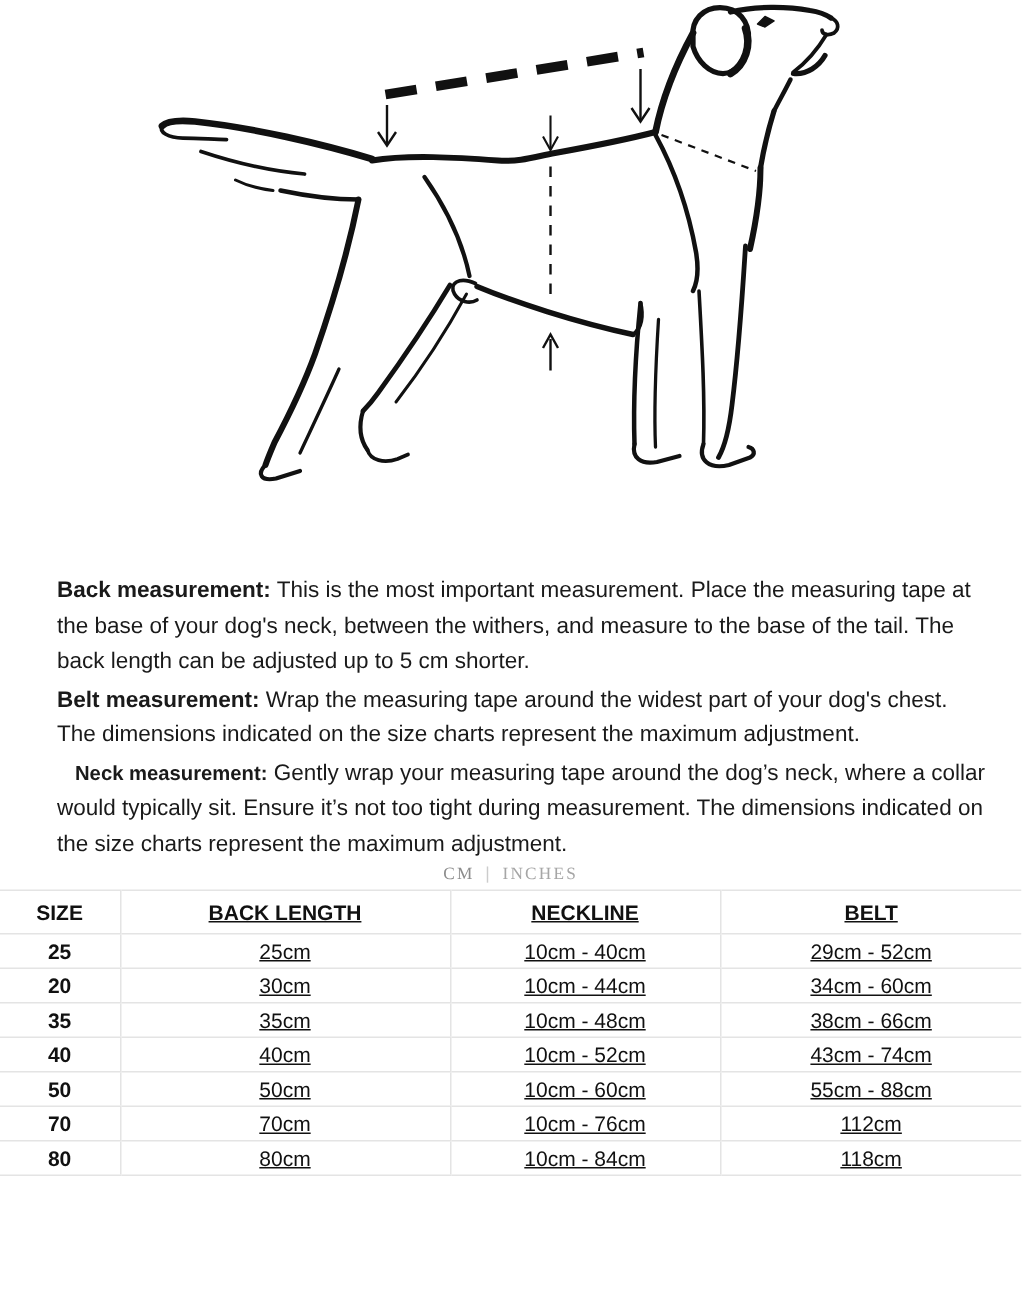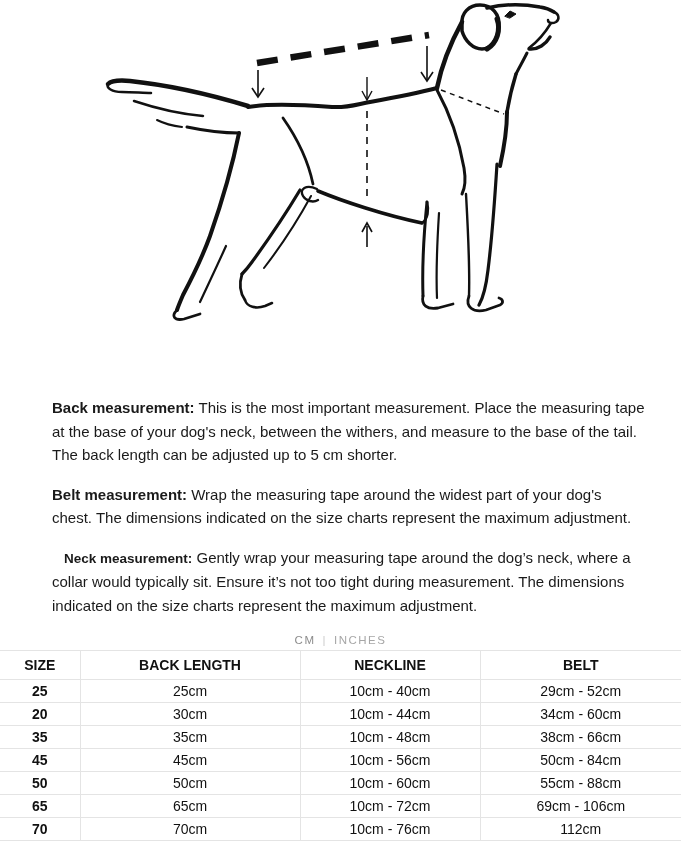--- a/index.html
+++ b/index.html
@@ -5,48 +5,48 @@
   html,body{margin:0;padding:0;}
   body{
     width:681px;height:867px;overflow:hidden;background:#ffffff;
     color:#1a1a1a;font-family:"Liberation Sans", sans-serif;
     -webkit-font-smoothing:antialiased;
   }
   .figure{height:362px;position:relative;}
   .figure svg{display:block;width:681px;height:362px;}
 
   .instructions{padding:18px 20px 0 36px;font-size:15px;line-height:23.5px;}
-  .instructions p{margin:16px;}
+  .instructions p{margin:2px;}
   .instructions b{font-weight:bold;}
   .instructions p.neck b{font-size:13.5px;padding-left:12px;}
 
   .unit-toggle{
     text-align:center;font-size:11.5px;letter-spacing:1.5px;
     height:14px;line-height:14px;margin-top:0;
     color:#8c8c8c;
   }
-  .unit-toggle .unit{cursor:pointer;}
+  .unit-toggle .unit{cursor:pointer;font-family:Liberation Serif, serif;}
   .unit-toggle .unit.inches{color:#a6a6a6;}
   .unit-toggle .sep{color:#cccccc;margin:0 7px;font-weight:normal;}
 
   table.size-chart{
     width:100%;border-collapse:collapse;table-layout:fixed;
     margin-top:3px;font-size:14px;color:#111;
   }
   table.size-chart col.c1{width:80px;}
   table.size-chart col.c2{width:220px;}
   table.size-chart col.c3{width:180px;}
   table.size-chart th, table.size-chart td{
     text-align:center;vertical-align:middle;padding:0;
     border-bottom:1px solid #e4e4e4;
   }
   table.size-chart thead tr{border-top:1px solid #e4e4e4;}
   table.size-chart th{height:28px;font-weight:bold;font-size:14px;}
   table.size-chart td{height:22px;}
-  table.size-chart th + th, table.size-chart td + td{border-left:1px solid #e4e4e4;}
+  table.size-chart th + th, table.size-chart td + td{border-left:1px solid #e4e4e4;text-decoration:underline;}
   table.size-chart td.size{font-weight:bold;}
 </style>
 </head>
 <body>
 
 <div class="page">
 
   <div class="figure">
     <svg viewBox="0 0 681 362" xmlns="http://www.w3.org/2000/svg">
 
@@ -166,39 +166,39 @@
         <td>10cm - 44cm</td>
         <td>34cm - 60cm</td>
       </tr>
       <tr>
         <td class="size">35</td>
         <td>35cm</td>
         <td>10cm - 48cm</td>
         <td>38cm - 66cm</td>
       </tr>
       <tr>
-        <td class="size">45</td>
-        <td>45cm</td>
-        <td>10cm - 56cm</td>
-        <td>50cm - 84cm</td>
+        <td class="size">40</td>
+        <td>40cm</td>
+        <td>10cm - 52cm</td>
+        <td>43cm - 74cm</td>
       </tr>
       <tr>
         <td class="size">50</td>
         <td>50cm</td>
         <td>10cm - 60cm</td>
         <td>55cm - 88cm</td>
       </tr>
       <tr>
-        <td class="size">65</td>
-        <td>65cm</td>
-        <td>10cm - 72cm</td>
-        <td>69cm - 106cm</td>
-      </tr>
-      <tr>
         <td class="size">70</td>
         <td>70cm</td>
         <td>10cm - 76cm</td>
         <td>112cm</td>
       </tr>
+      <tr>
+        <td class="size">80</td>
+        <td>80cm</td>
+        <td>10cm - 84cm</td>
+        <td>118cm</td>
+      </tr>
     </tbody>
   </table>
 
 </div>
 
 </body></html>

